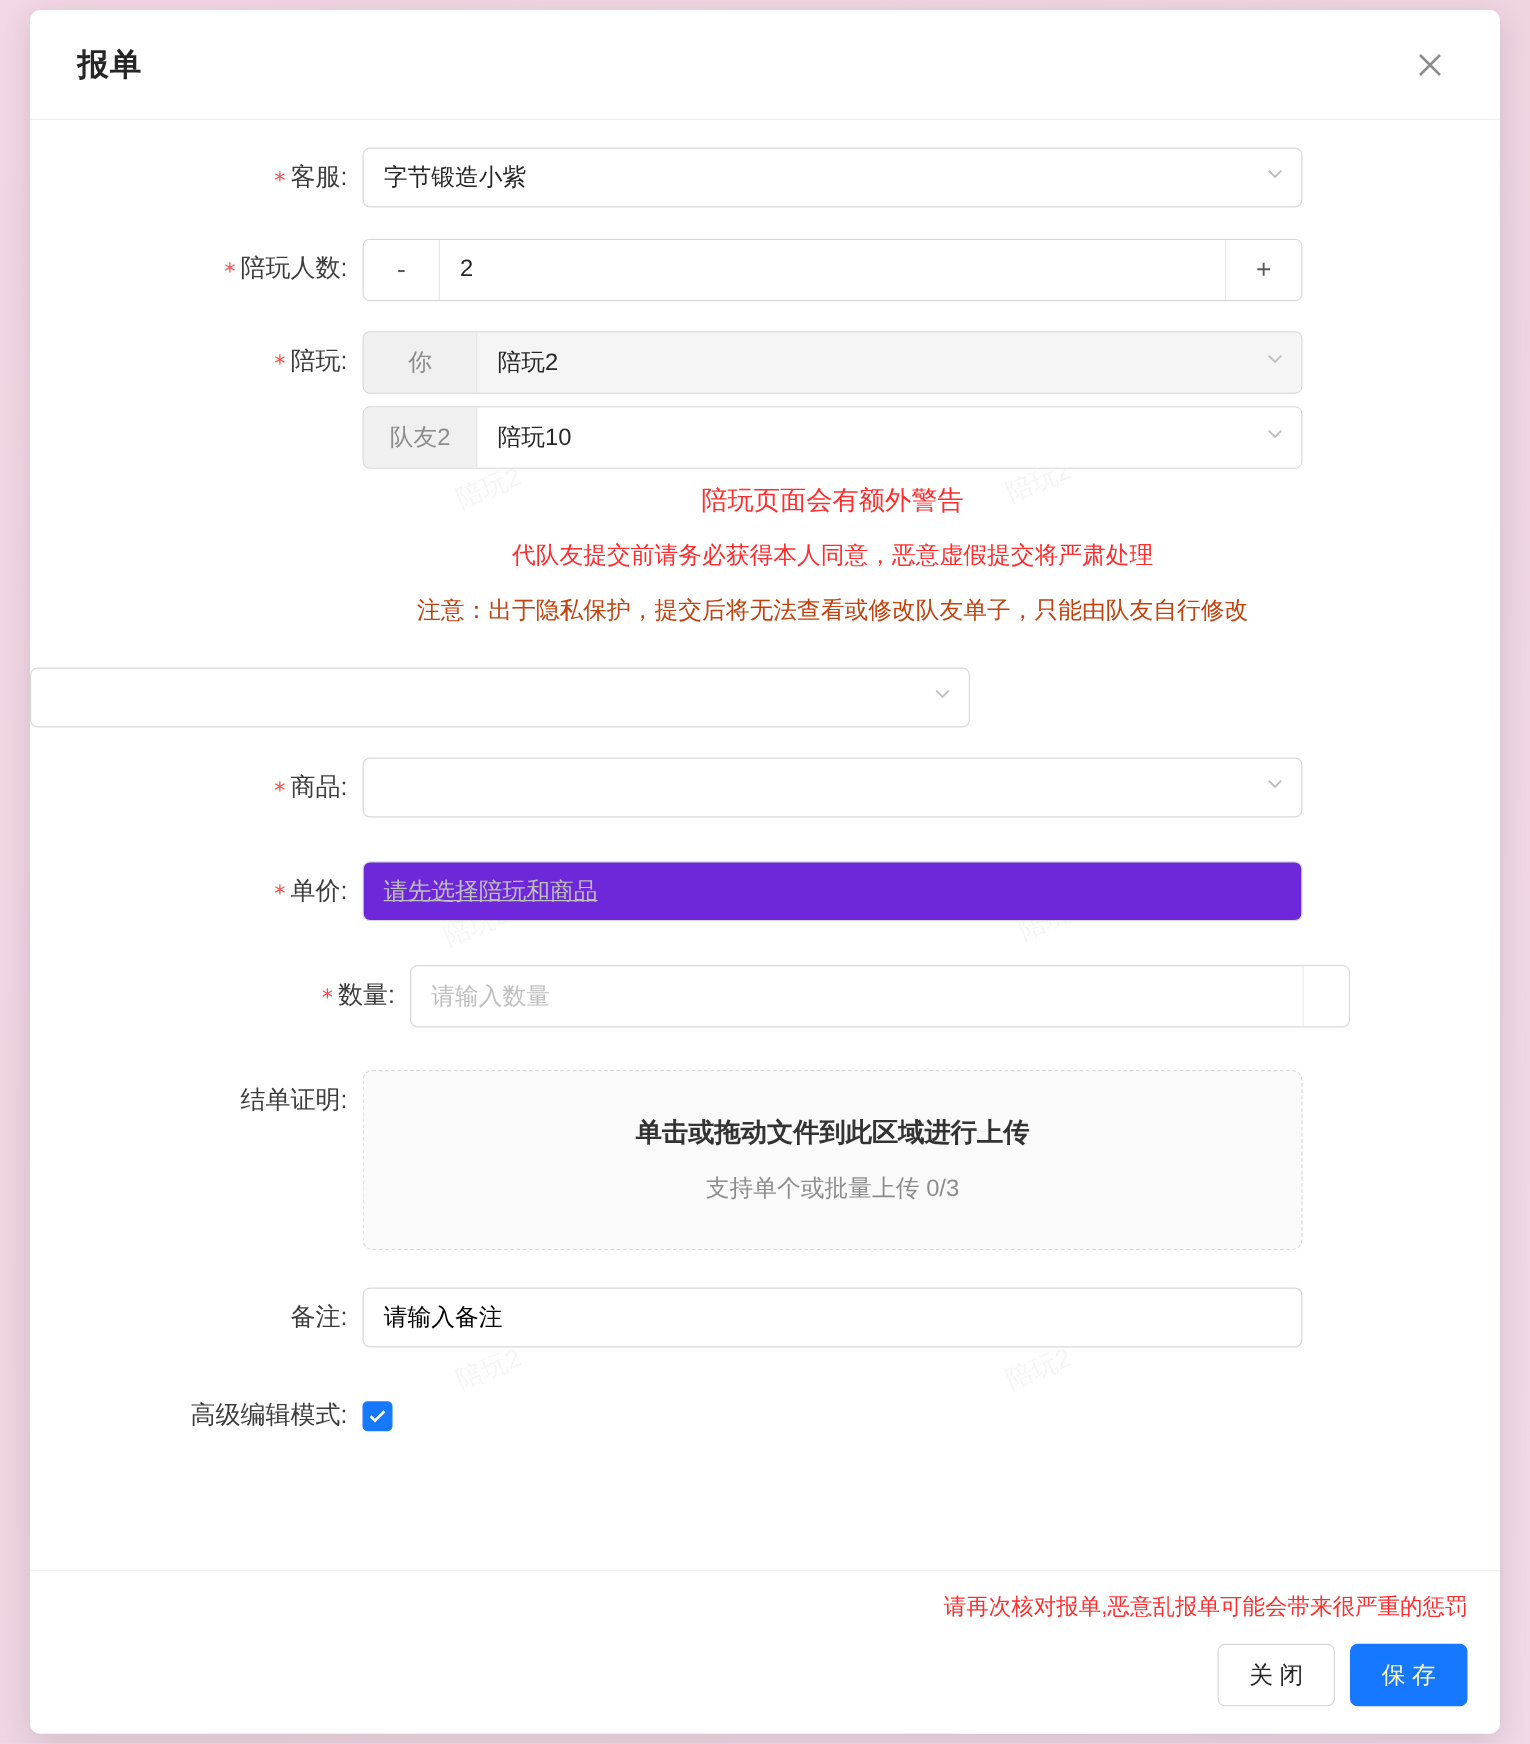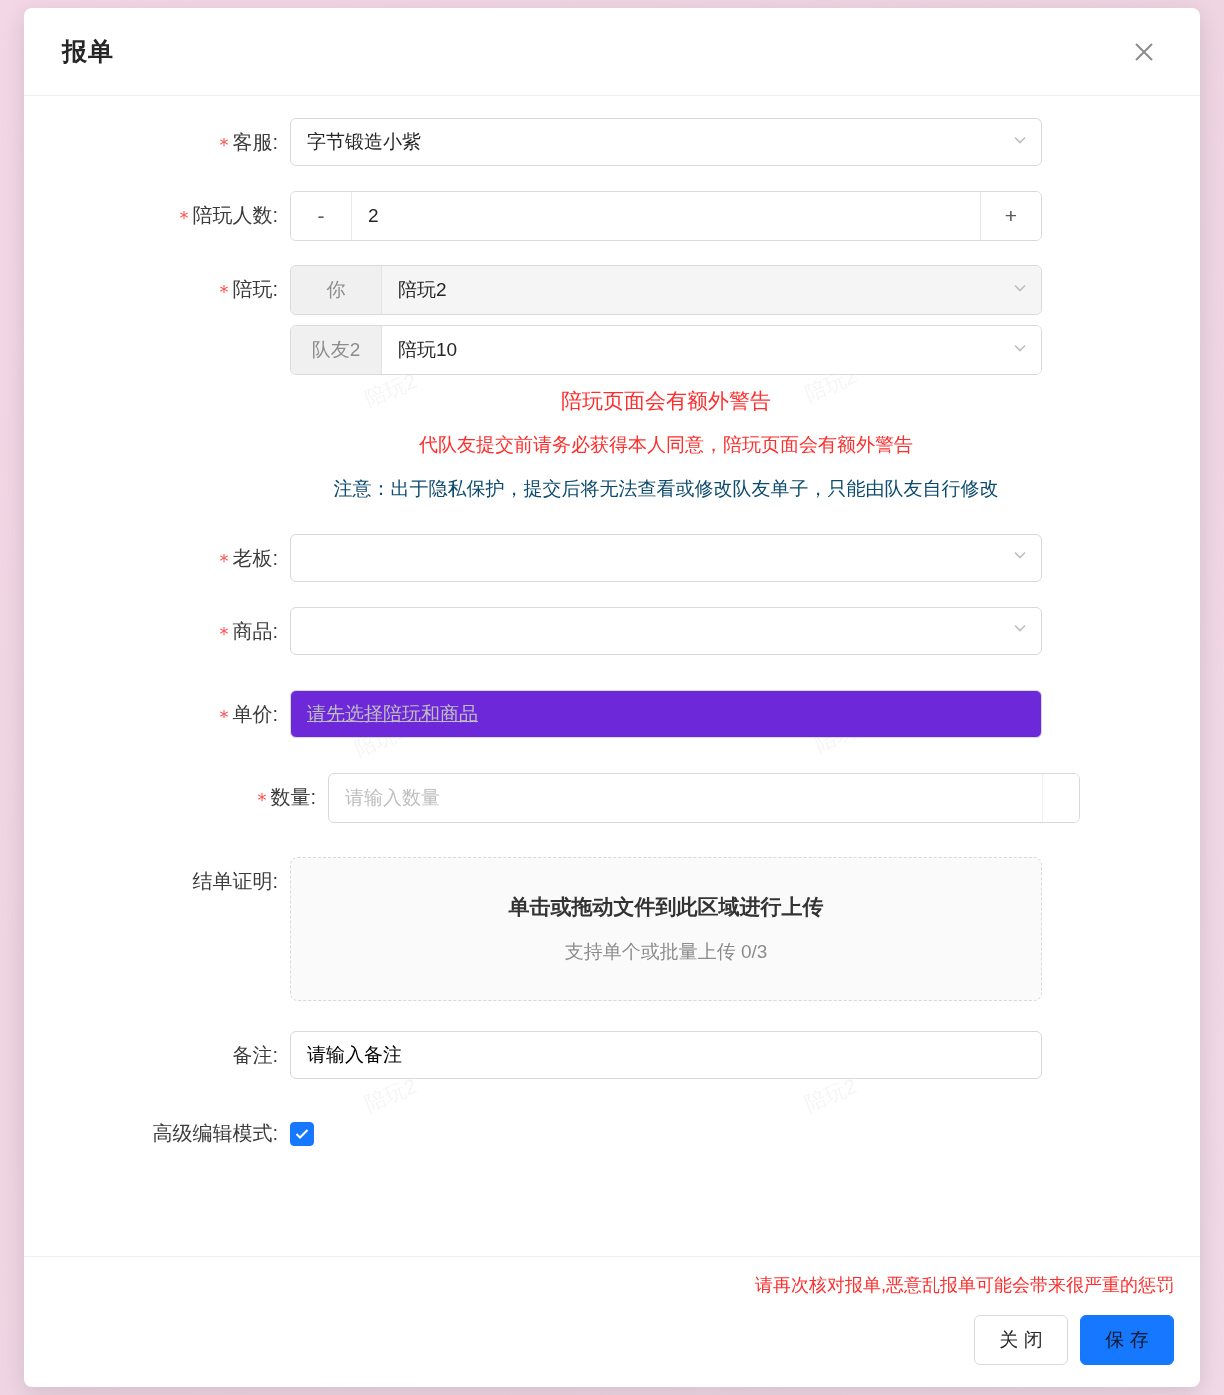--- a/index.html
+++ b/index.html
@@ -203,21 +203,21 @@
     line-height: 1.5;
   }
   .warn-red {
     color: #ff2d2d;
     font-size: 19px;
     text-align: center;
     margin-top: 14px;
     line-height: 1.5;
   }
   .note-gray {
-    color: #0c4a6e;
+    color: #c2410c;
     font-size: 19px;
     text-align: center;
     margin-top: 16px;
     line-height: 1.5;
   }
 
   .input-box {
     height: 48px;
     border: 1px solid #d9d9d9;
     border-radius: 6px;
@@ -321,21 +321,21 @@
     align-items: center;
     justify-content: center;
     cursor: pointer;
   }
   .btn-primary {
     min-width: 92px;
     height: 48px;
     border: 1px solid #1677ff;
     border-radius: 6px;
     background: #1677ff;
-    color: #0f172a;
+    color: #fef9c3;
     font-size: 19px;
     display: flex;
     align-items: center;
     justify-content: center;
     cursor: pointer;
   }
 </style>
 </head>
 <body>
 
@@ -417,29 +417,26 @@
             <span>陪玩10</span>
             <span class="arrow">
               <svg width="18" height="18" viewBox="0 0 18 18">
                   <path d="M4 6.5 L9 11.5 L14 6.5" stroke="#bfbfbf" stroke-width="1.6" fill="none"></path>
                 </svg>
             </span>
           </div>
         </div>
 
         <div class="warn-big">陪玩页面会有额外警告</div>
-        <div class="warn-red">代队友提交前请务必获得本人同意，陪玩页面会有额外警告</div>
+        <div class="warn-red">代队友提交前请务必获得本人同意，恶意虚假提交将严肃处理</div>
         <div class="note-gray">注意：出于隐私保护，提交后将无法查看或修改队友单子，只能由队友自行修改</div>
       </div>
     </div>
 
     <div class="form-row" style="margin-top:30px;">
-      <div class="label">
-        <span class="req">*</span><span>老板:</span>
-      </div>
       <div class="control">
         <div class="select-box placeholder-only">
           <span></span>
           <span class="arrow">
             <svg width="18" height="18" viewBox="0 0 18 18">
                 <path d="M4 6.5 L9 11.5 L14 6.5" stroke="#bfbfbf" stroke-width="1.6" fill="none"></path>
               </svg>
           </span>
         </div>
       </div>

